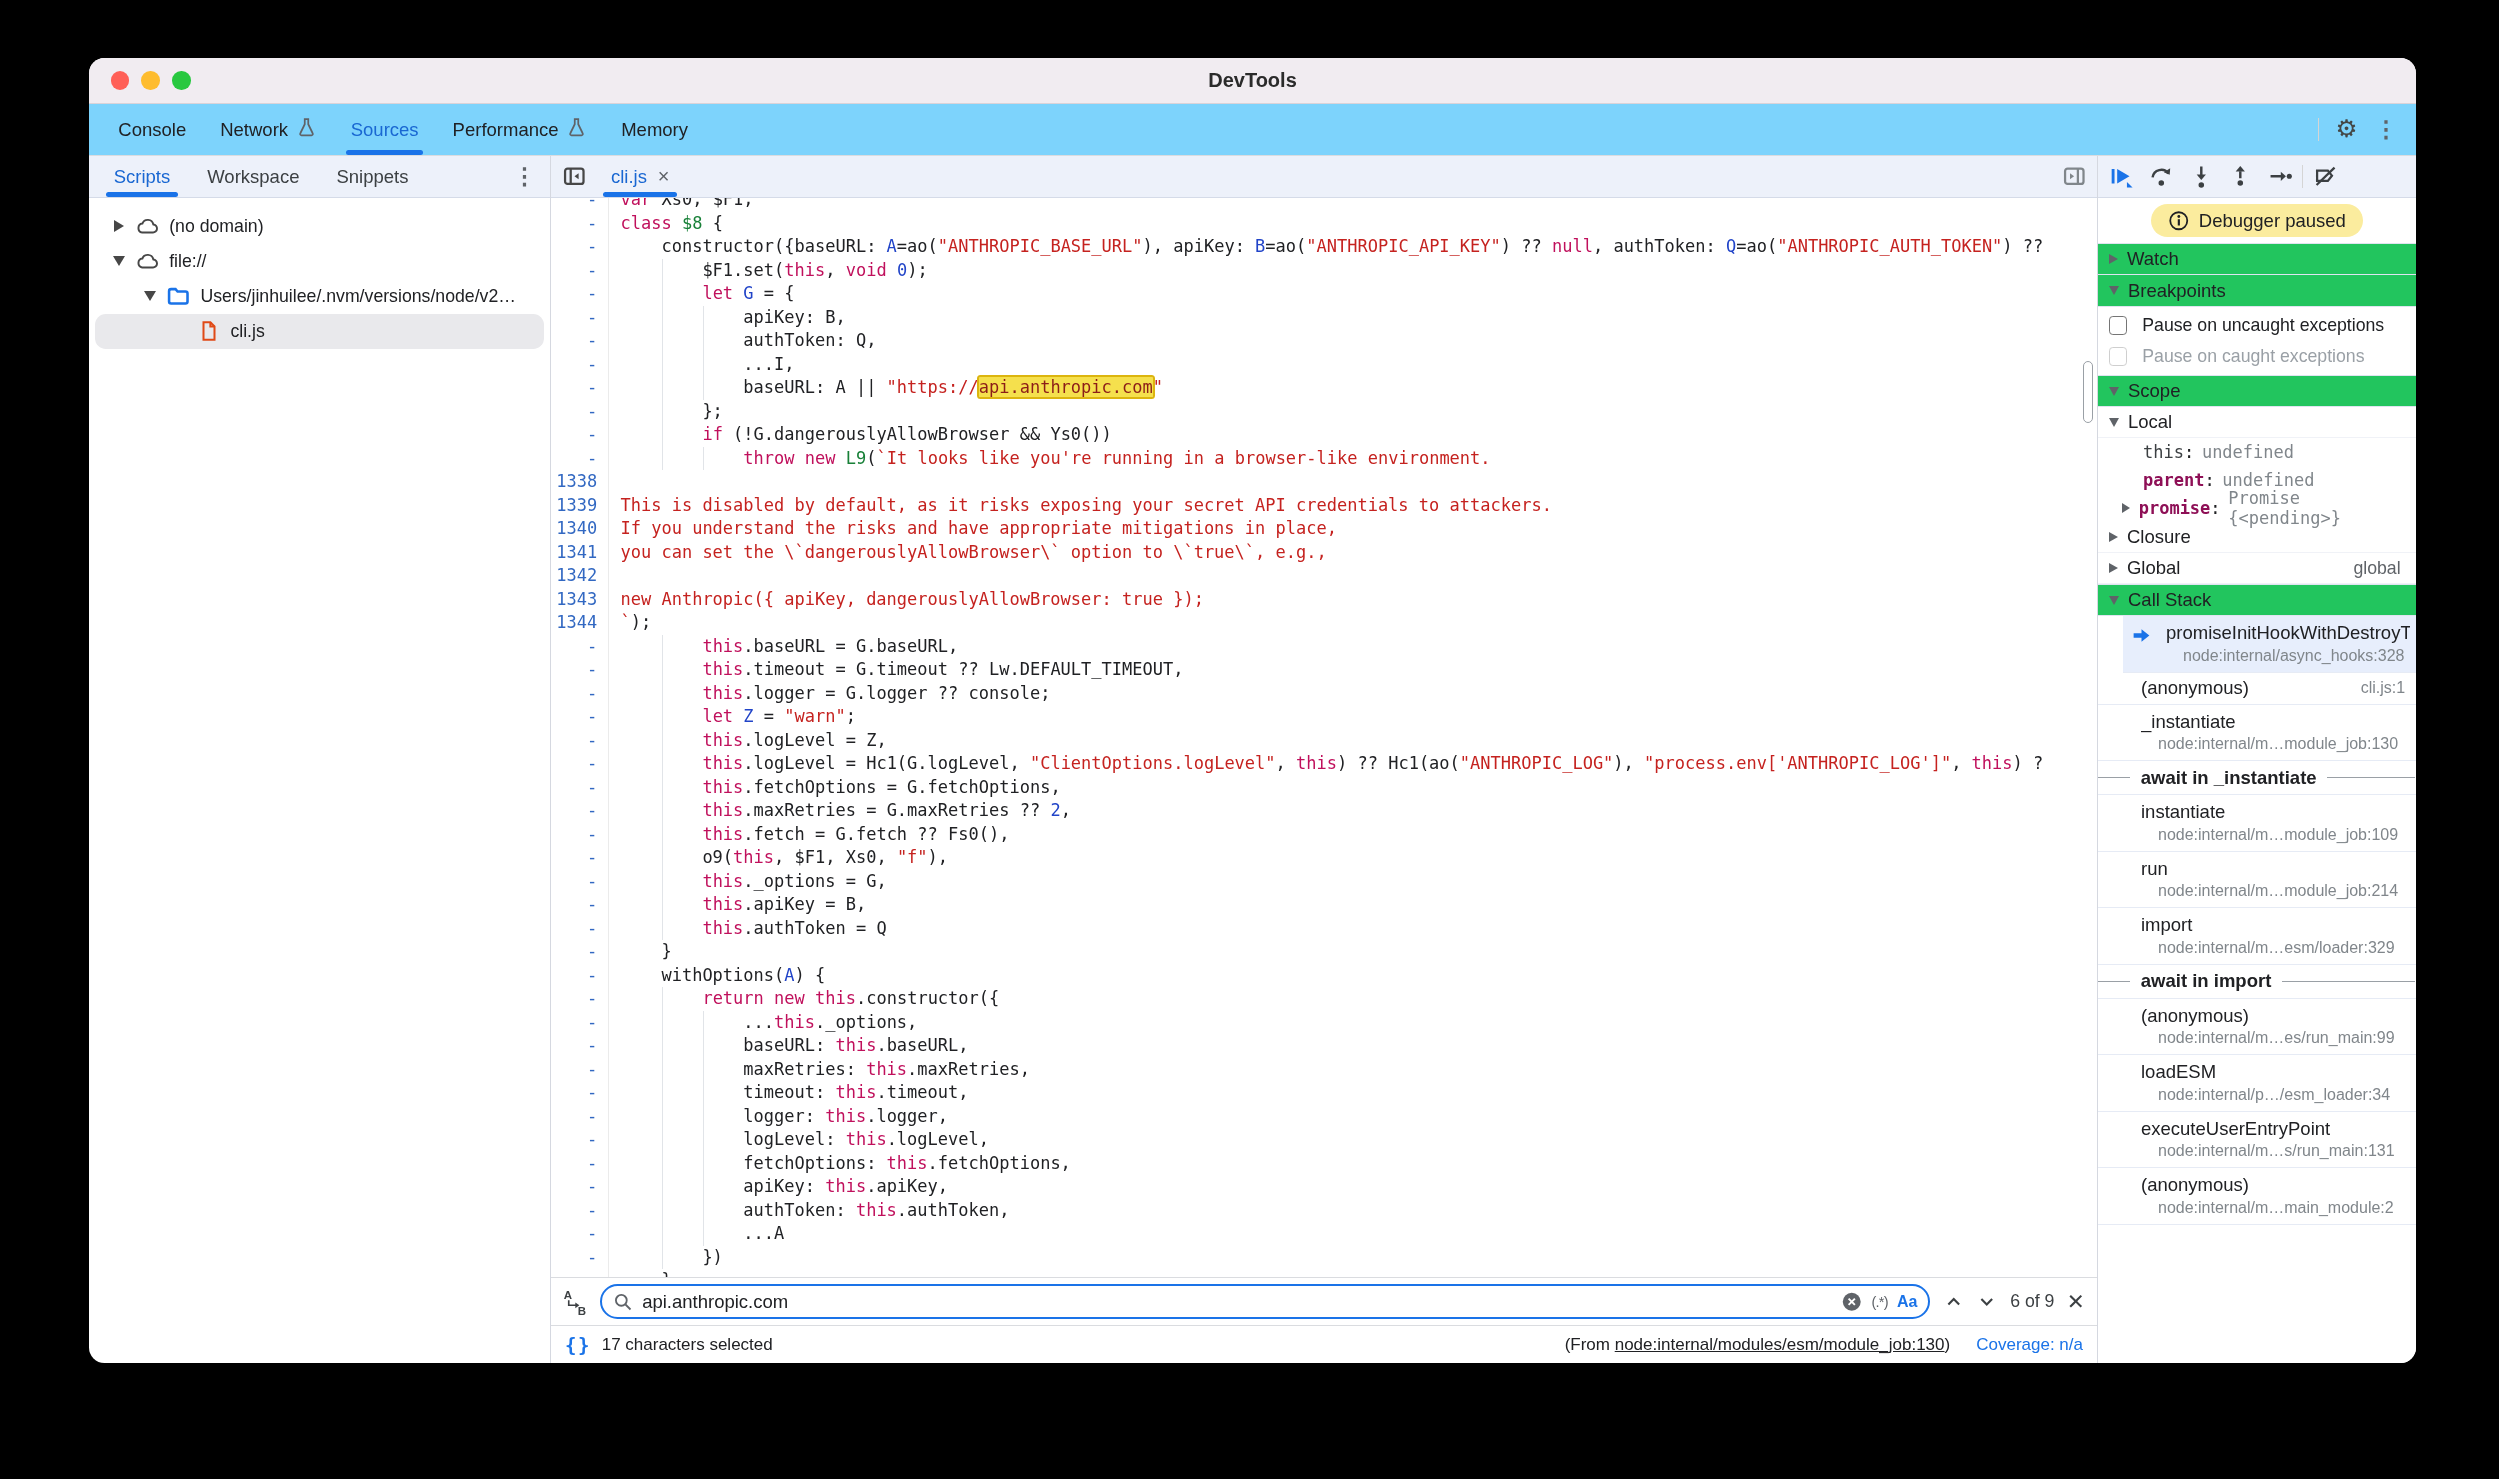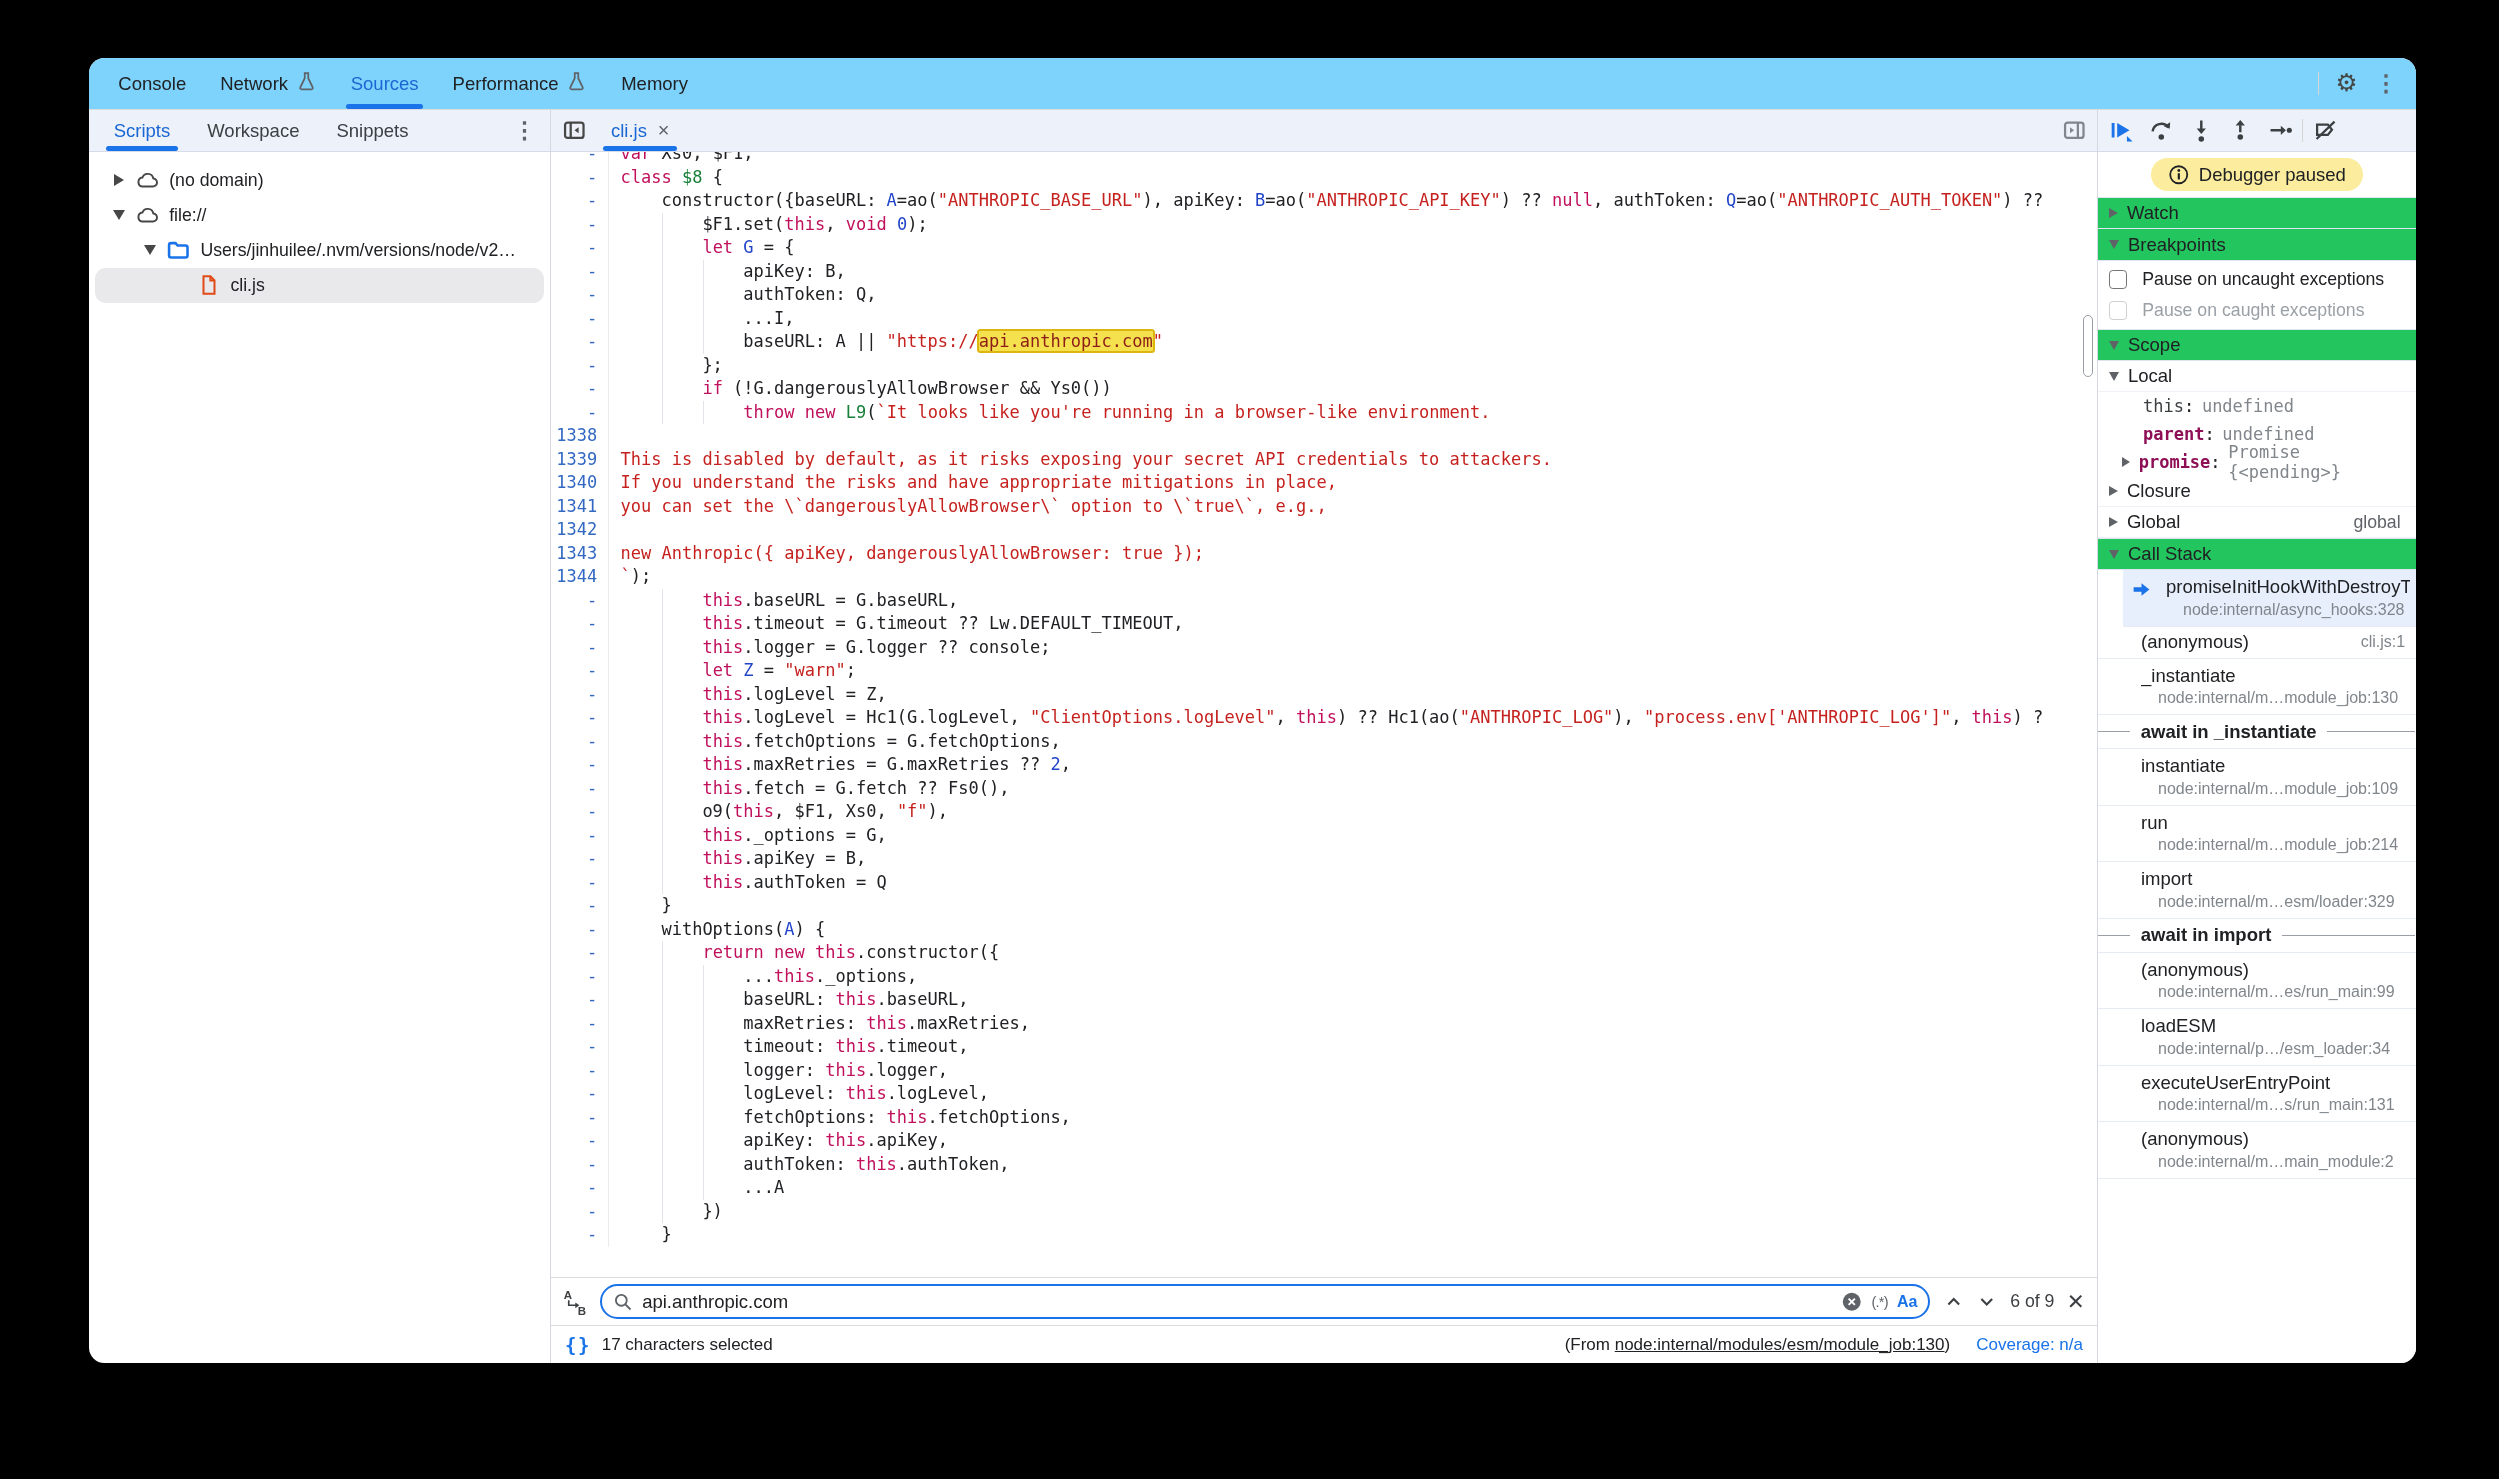--- a/index.html
+++ b/index.html
@@ -120,20 +120,28 @@
   .cs-async { display:flex; align-items:center; height:34px; border-bottom:0.8px solid #e6ebf5; }
   .cs-async .ln { height:1.2px; background:#9aa0a6; }
   .cs-async .ln.l { width:32px; flex:0 0 32px; }
   .cs-async .ln.r { flex:1; margin-left:10.8px; margin-right:1.5px; }
   .cs-async .lbl { font-size:18.5px; font-weight:bold; color:#202124; margin-left:10.8px; white-space:nowrap; }
 </style>
 </head>
 <body>
 
 <div class="window">
+  <div class="titlebar">
+    <div class="lights">
+      <div class="light red"></div>
+      <div class="light yellow"></div>
+      <div class="light green"></div>
+    </div>
+    <div class="title">DevTools</div>
+  </div>
 
   <div class="toolbar">
     <div style="display:flex;align-items:stretch;">
         <div class="tb-tab">
           <span>Console</span>
         </div>
         <div class="tb-tab">
           <span>Network</span>
           <span class="ic"><svg viewBox="0 0 24 24" width="21" height="21">
               <path d="M9 2.5h6M10 2.5v5.7l-5 10.3A1.6 1.6 0 0 0 6.4 21h11.2a1.6 1.6 0 0 0 1.4-2.5L14 8.2V2.5" fill="none" stroke="#5f6368" stroke-width="2"></path>

